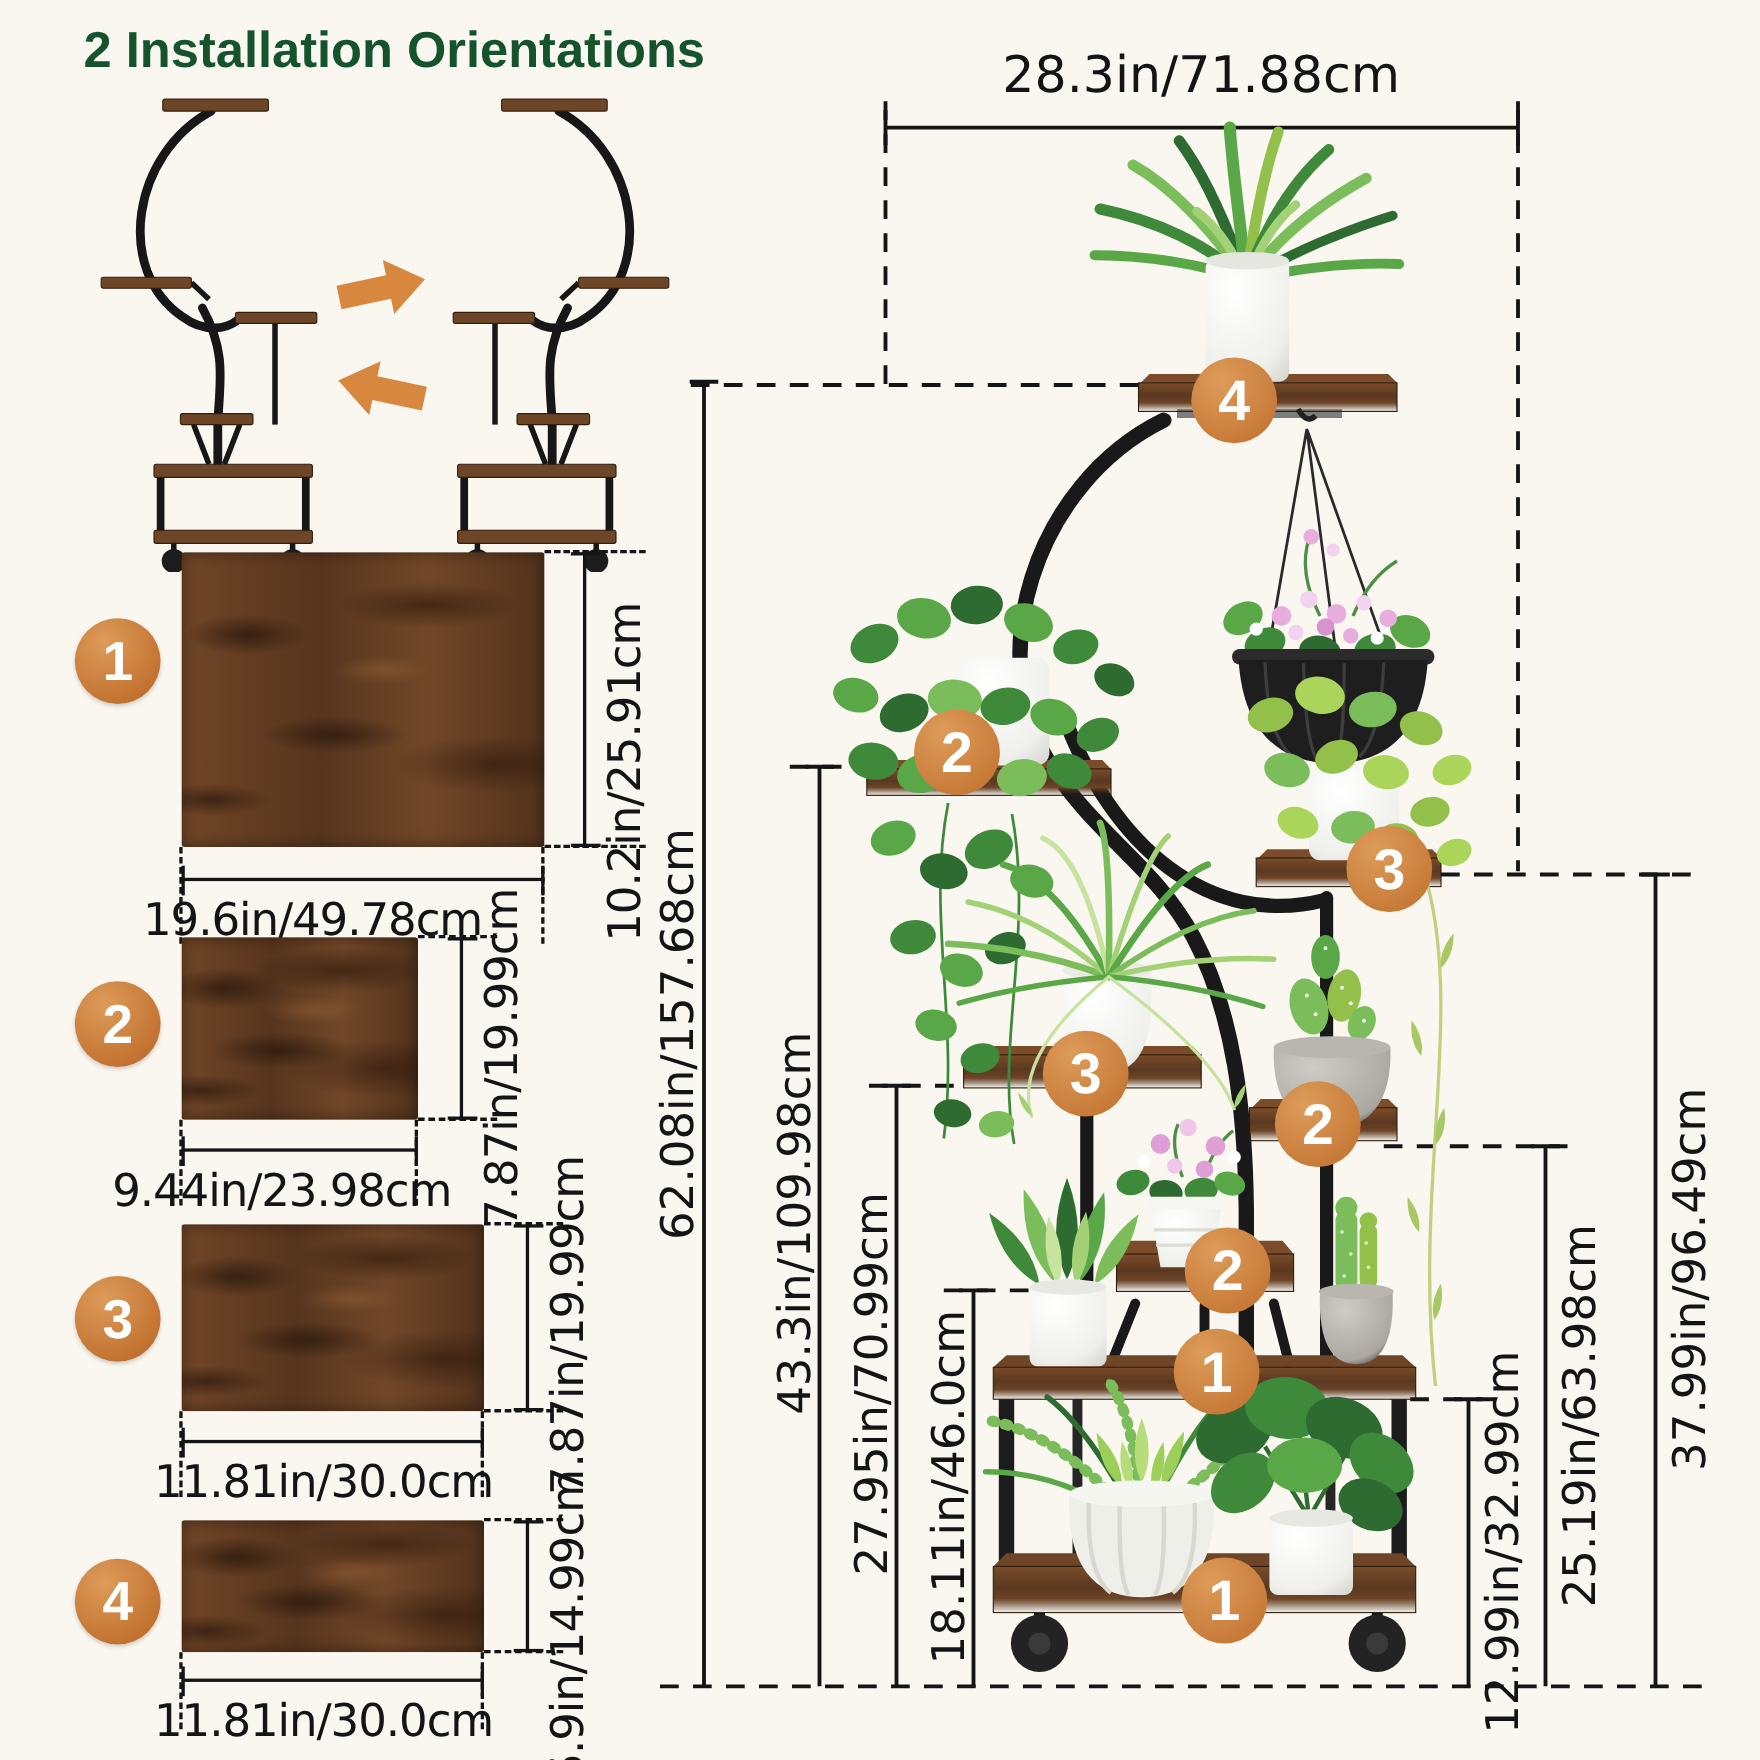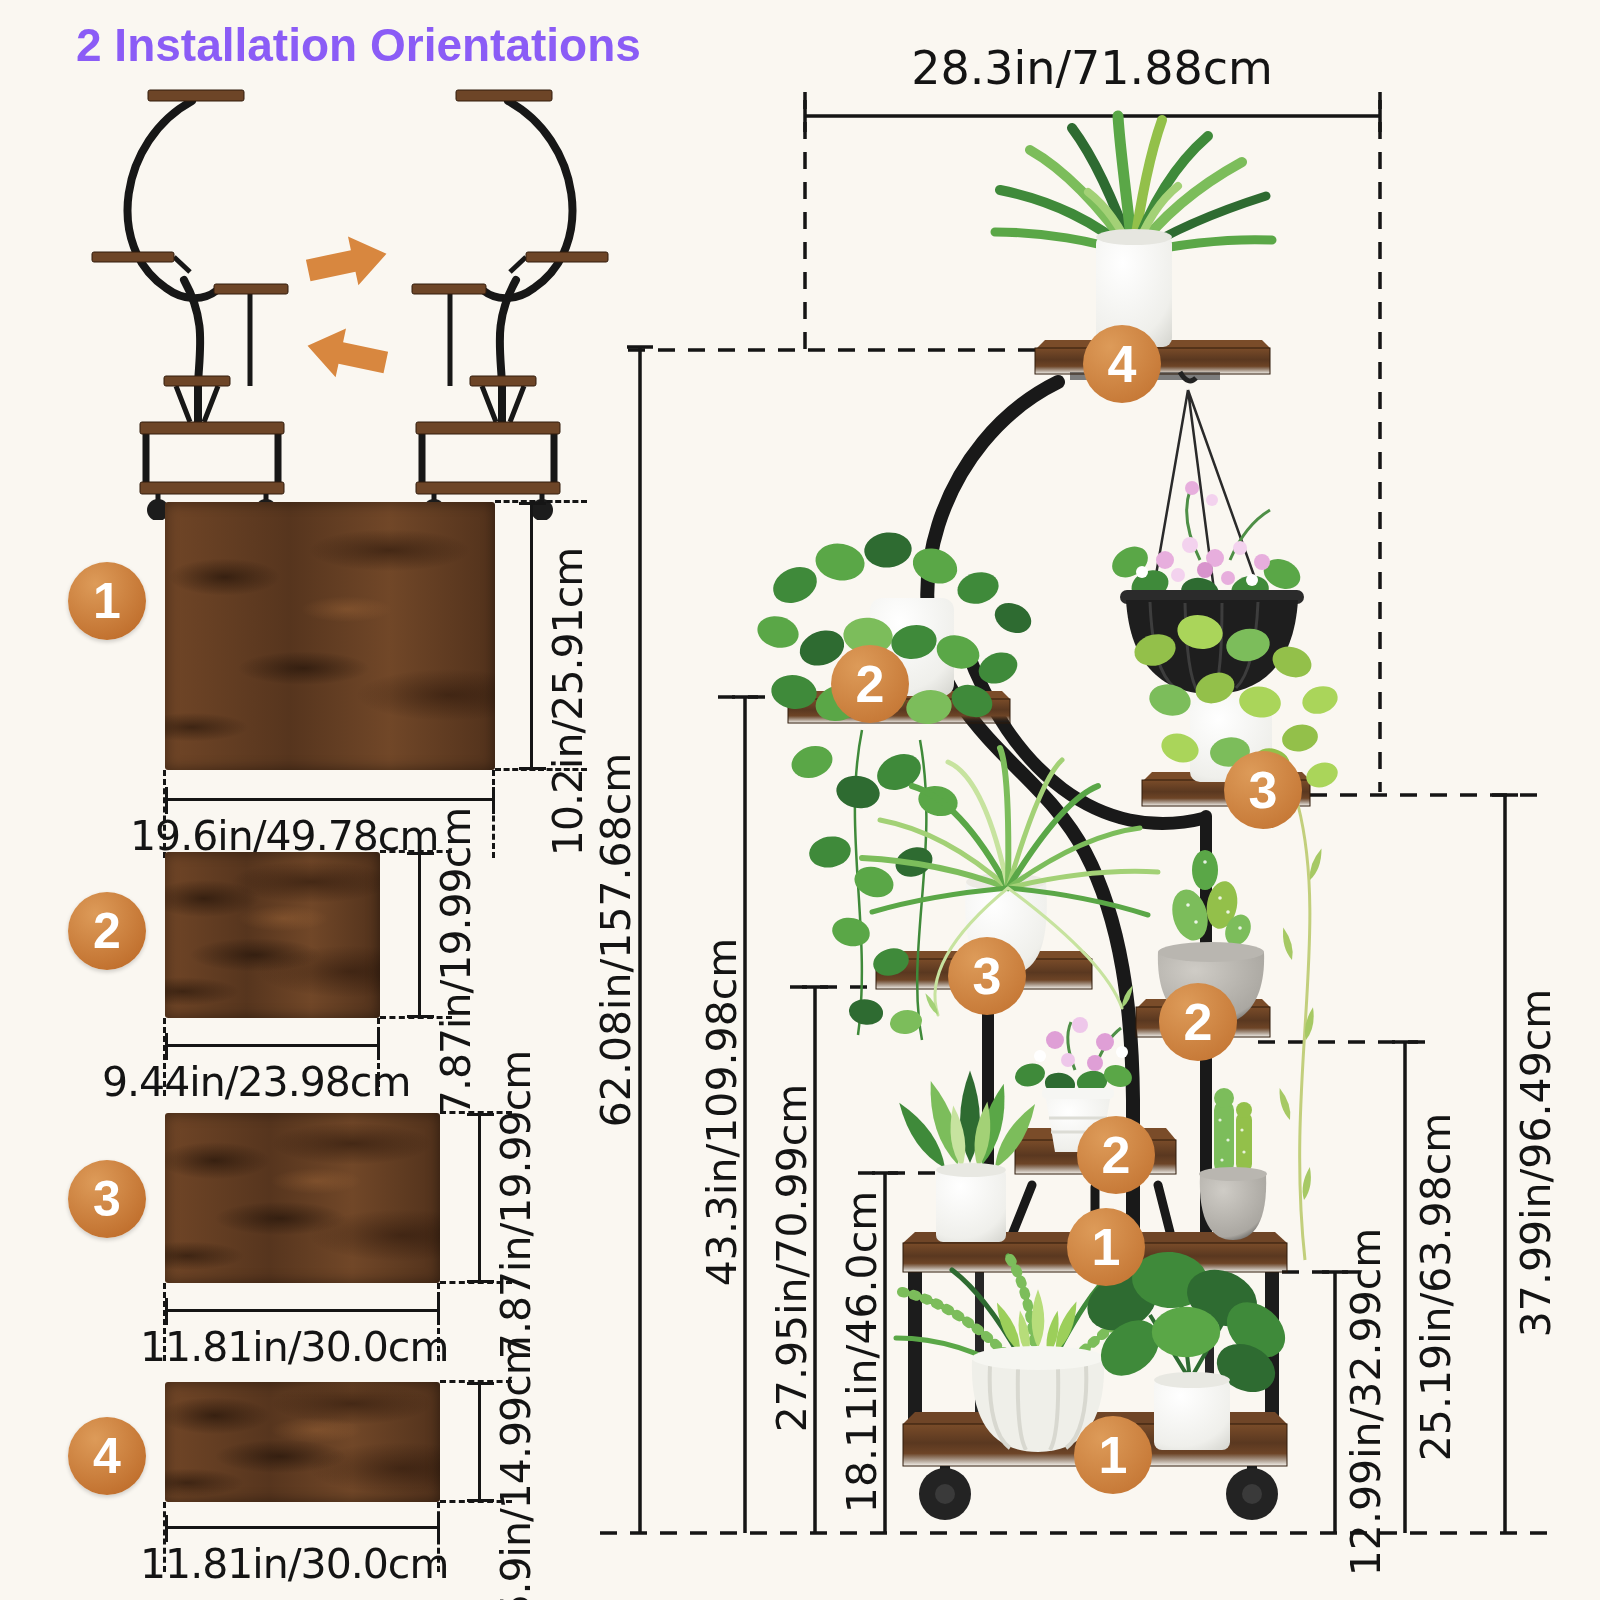--- a/index.html
+++ b/index.html
@@ -4,21 +4,21 @@
 <style>
   html,body{margin:0;padding:0;}
   body{
     width:1600px;height:1600px;position:relative;overflow:hidden;
     background:#faf7f1;
     font-family:"DejaVu Sans",sans-serif;color:#141414;
   }
   .title{
     position:absolute;left:76px;top:18px;
     font-family:"Liberation Sans",sans-serif;font-weight:700;
-    font-size:46px;color:#8b5cf6;letter-spacing:0;
+    font-size:46px;color:#14532d;letter-spacing:0;
   }
   .wood{
     position:absolute;border-radius:3px;
     background-color:#644026;
     background-image:
       radial-gradient(ellipse 90px 30px at 18% 28%, rgba(18,8,2,.55), transparent 62%),
       radial-gradient(ellipse 130px 34px at 68% 18%, rgba(24,10,3,.5), transparent 62%),
       radial-gradient(ellipse 110px 28px at 42% 62%, rgba(16,7,2,.5), transparent 60%),
       radial-gradient(ellipse 150px 42px at 86% 72%, rgba(28,12,4,.45), transparent 62%),
       radial-gradient(ellipse 95px 24px at 8% 84%, rgba(18,8,2,.5), transparent 60%),

